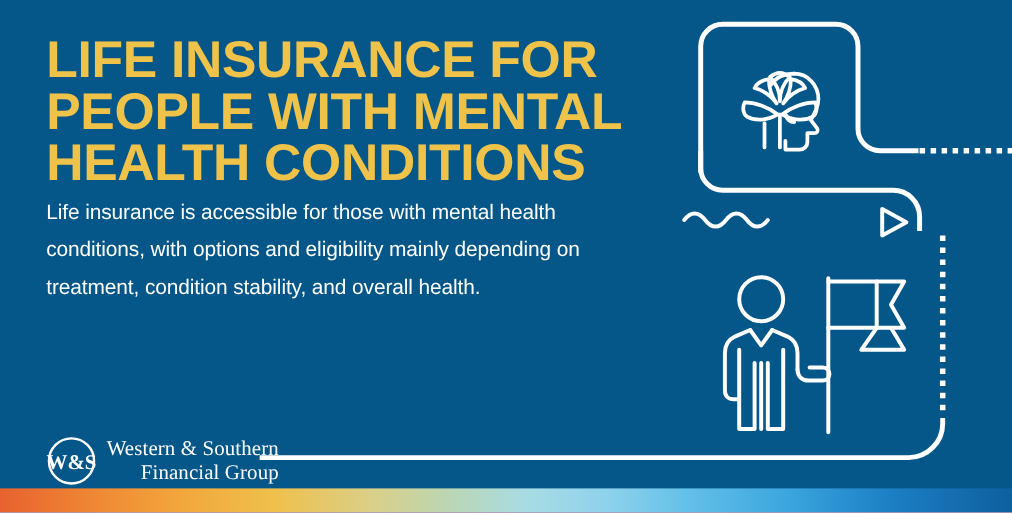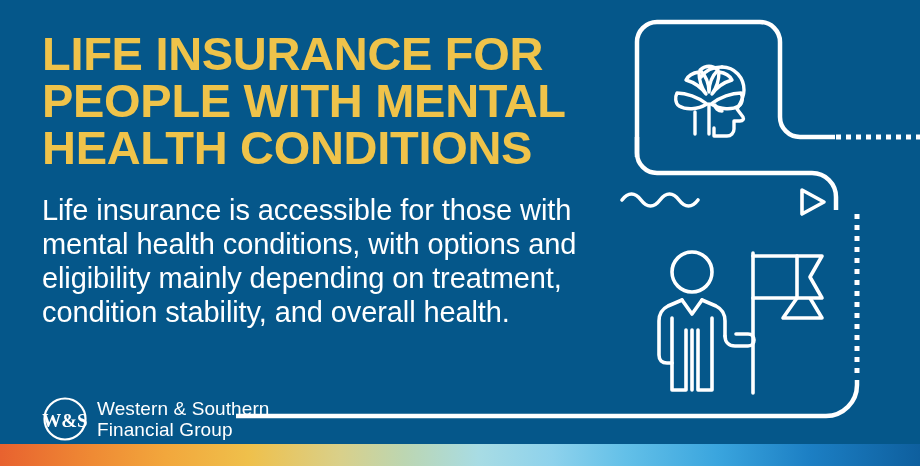--- a/index.html
+++ b/index.html
@@ -36,48 +36,49 @@
     font-size: 47px;
     line-height: 47px;
     font-weight: bold;
     letter-spacing: -0.3px;
     text-transform: uppercase;
     white-space: pre-line;
   }
   #subcopy {
     margin: 0;
     position: absolute;
-    top: 163px;
+    top: 147px;
     left: 0px;
     width: 540px;
     color: #FFFFFF;
     font-family: "Liberation Sans", sans-serif;
-    font-size: 29px;
+    font-size: 19px;
     line-height: 34px;
     font-weight: normal;
     letter-spacing: -0.1px;
   }
 
   
   #logo-lockup {
     position: absolute;
     left: 42px;
     top: 396px;
     display: flex;
     align-items: center;
   }
   #logo-mark { flex: 0 0 auto; display:block; }
   #logo-wordmark {
     margin-left: 9px;
     color: #FFFFFF;
-    font-family: Liberation Sans, sans-serif;
+    font-family: Liberation Serif, serif;
     font-size: 19px;
     line-height: 21px;
     white-space: pre-line;
     letter-spacing: 0.1px;
+    text-align: right;
   }
 
   
   #decor-layer {
     position: absolute;
     left: 0; top: 0;
     width: 920px; height: 436px;
     pointer-events: none;
   }
 

